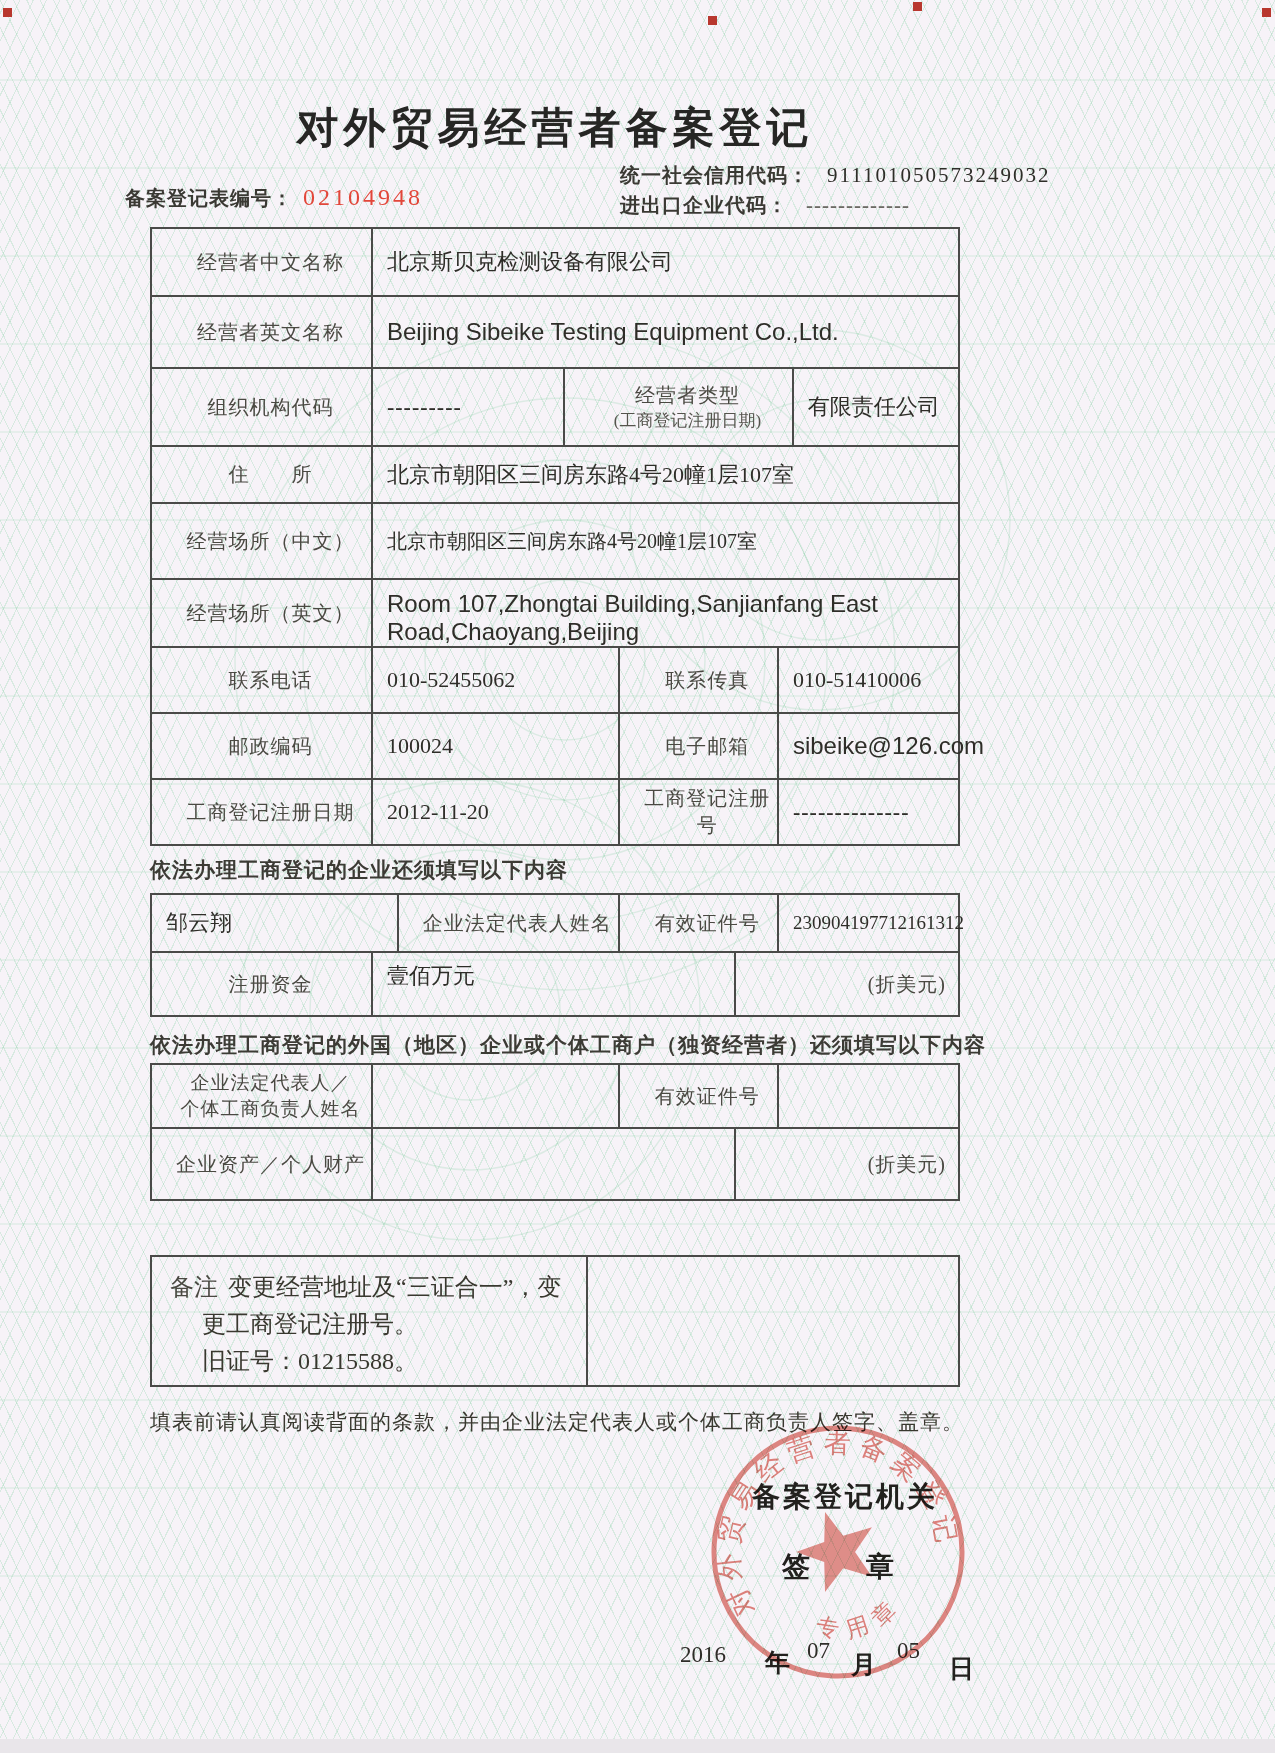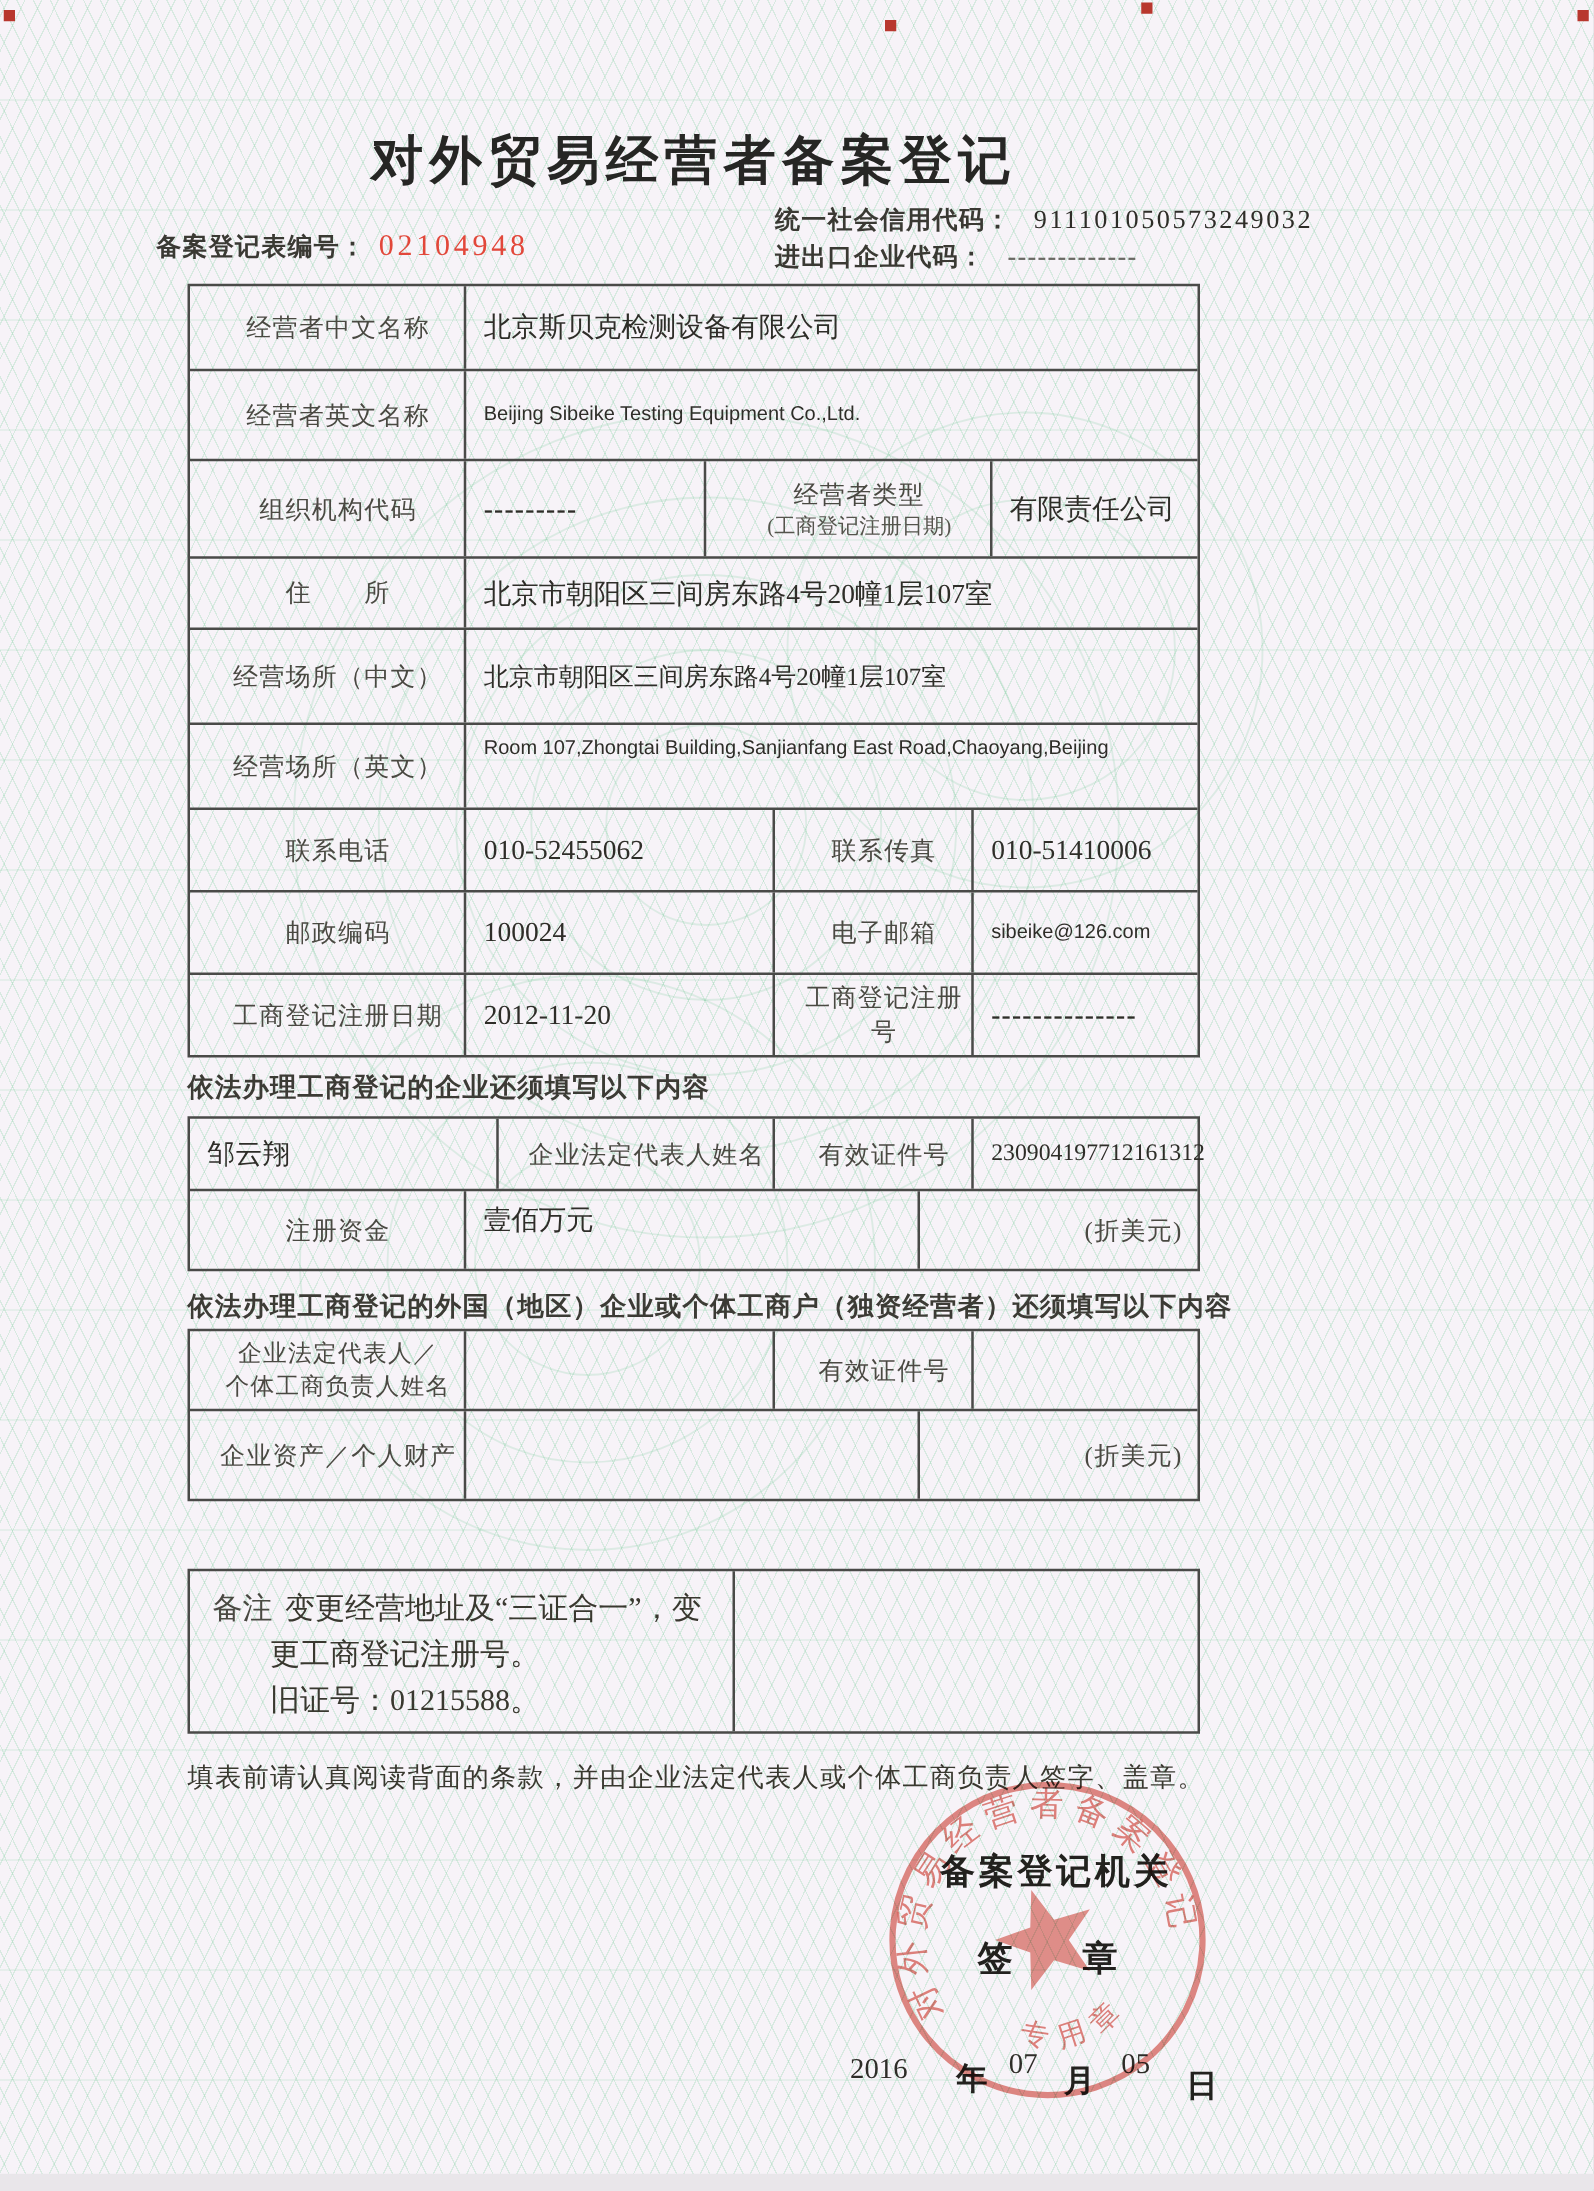--- a/index.html
+++ b/index.html
@@ -34,29 +34,29 @@
   .tbl{position:absolute;left:150px;width:810px;border:2px solid #4a4a48;z-index:2;box-sizing:border-box;background:transparent;}
   .trow{display:flex;border-bottom:2px solid #4a4a48;box-sizing:border-box;}
   .trow:last-child{border-bottom:none;}
   .tcell{border-right:2px solid #4a4a48;box-sizing:border-box;display:flex;align-items:center;min-width:0;}
   .tcell:last-child{border-right:none;}
   .c-label{justify-content:center;text-align:center;flex-direction:column;padding-left:18px;}
   .lbl{font-size:20px;color:#4a4942;letter-spacing:1px;}
   .sublbl{font-size:17px;color:#55544d;}
   .c-val{padding-left:14px;}
   .val{font-size:22px;color:#2e2d28;}
-  .val-en{font-family:"Liberation Sans",sans-serif;font-size:16px;color:#2e2d28;}
+  .val-en{font-family:"Liberation Sans",sans-serif;font-size:24px;color:#2e2d28;}
   .usd{justify-content:flex-end;padding-right:12px;}
 
   .sec-head{z-index:2;left:150px;font-family:"Liberation Sans",sans-serif;font-weight:bold;font-size:21px;color:#3c3b35;letter-spacing:1px;}
 
   .rm-left{width:436px;border-right:2px solid #4a4a48;box-sizing:border-box;padding:12px 10px 0 18px;}
   .rm-line{font-size:24px;color:#39382f;line-height:37px;}
   .rm-label{margin-right:10px;color:#4a4942;}
-  .rm-cont{margin-left:46px;}
+  .rm-cont{margin-left:32px;}
 
   .notice{z-index:2;left:150px;font-size:21px;color:#39382f;letter-spacing:1px;}
 
   .authority,.sign{
     z-index:4;left:700px;width:290px;text-align:center;
     font-family:"Liberation Sans",sans-serif;font-weight:bold;color:#22211e;
   }
   .authority{top:1478px;font-size:28px;letter-spacing:3px;}
   .sign{top:1548px;font-size:28px;letter-spacing:14px;}
   .dateline{z-index:4;left:655px;top:1638px;width:340px;height:50px;}

